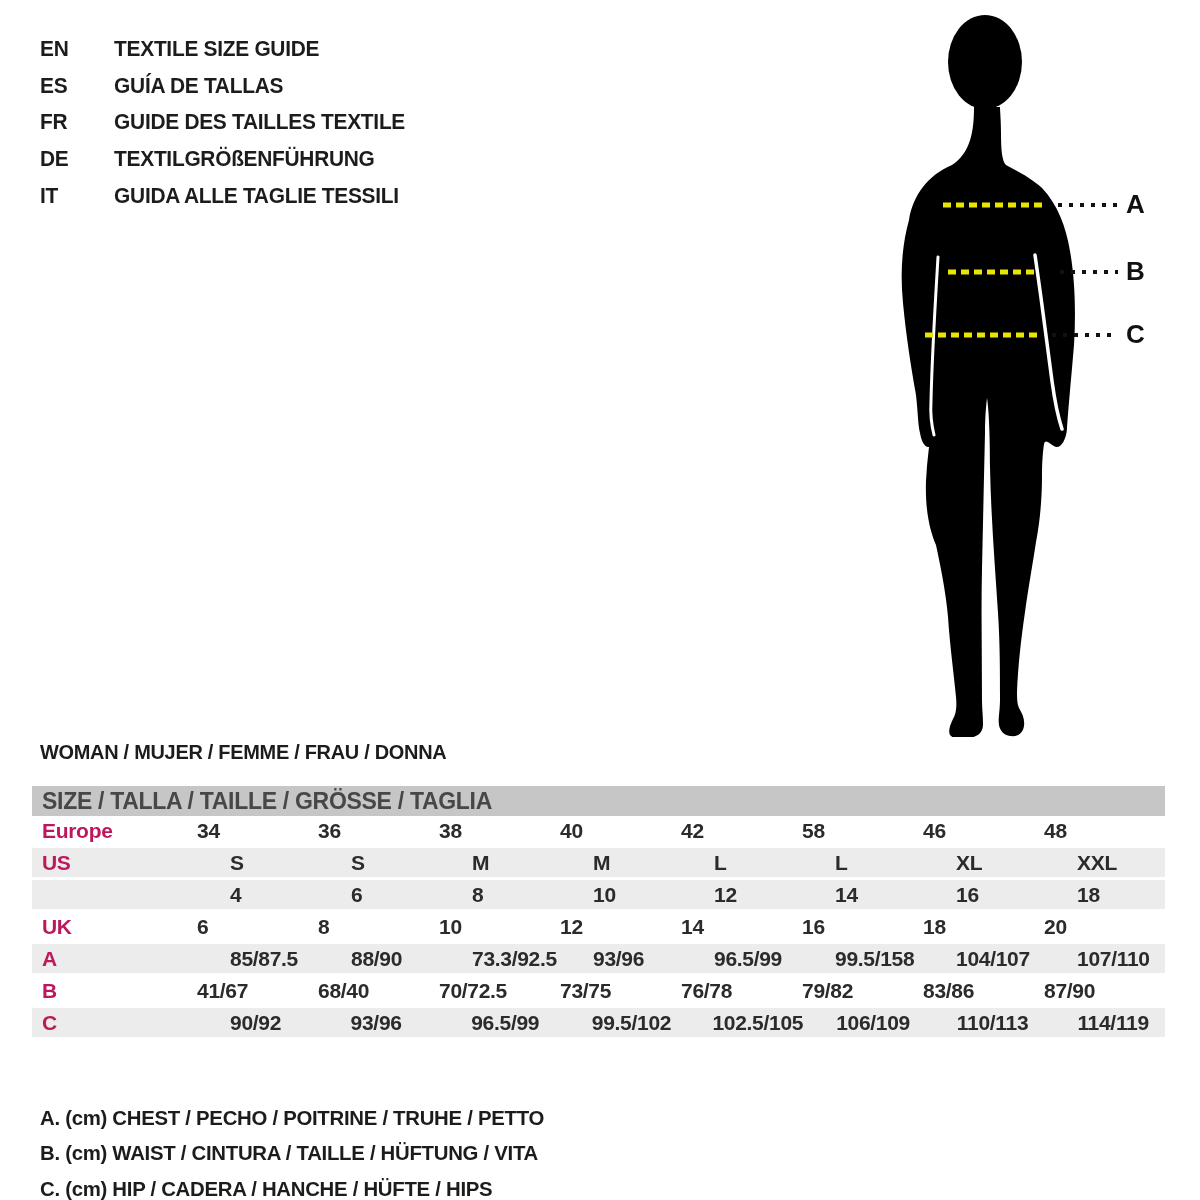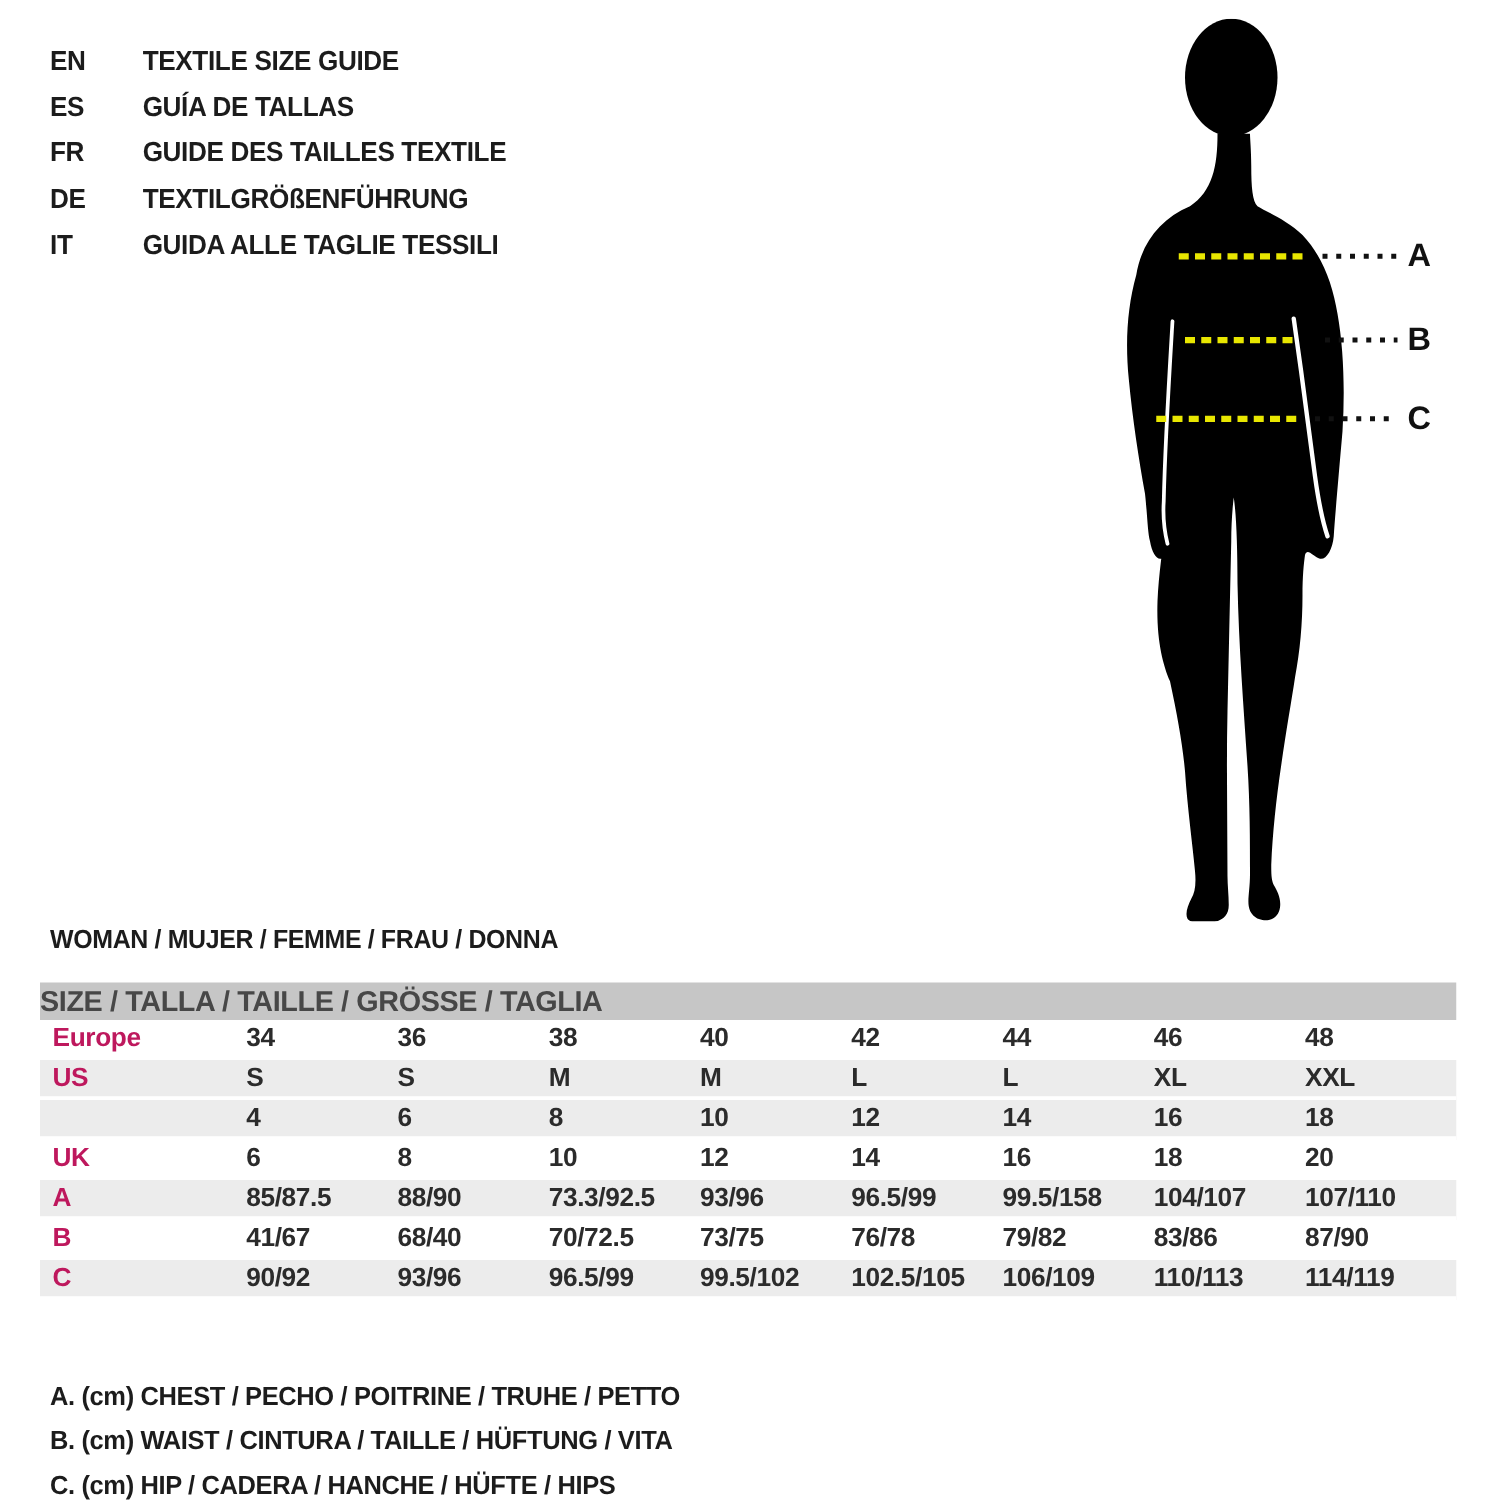--- a/index.html
+++ b/index.html
@@ -51,28 +51,28 @@
     position:absolute;left:40px;top:740px;
     font-weight:bold;font-size:21px;letter-spacing:-0.3px;
     transform:scaleX(0.95);transform-origin:left top;white-space:nowrap;
   }
   
   .size-table{position:absolute;left:32px;top:786px;width:1133px;}
   .table-header{
     height:30px;background:var(--table-header-bg);
     color:var(--table-header-text);
     font-weight:bold;font-size:23px;letter-spacing:-0.3px;
-    display:flex;align-items:center;box-sizing:border-box;
+    display:flex;align-items:center;padding-left:10px;box-sizing:border-box;
   }
   .trow{
     display:flex;height:32px;align-items:center;
     border-bottom:3px solid #ffffff;box-sizing:border-box;
     font-weight:bold;font-size:21px;letter-spacing:-0.3px;color:#2b2b2b;
   }
-  .trow.striped{background:var(--row-stripe-bg);}
+  .trow.striped{background:var(--row-stripe-bg);gap:33px;}
   .row-label{
     width:165px;padding-left:10px;box-sizing:border-box;
     white-space:nowrap;color:#be185d;
   }
   .cell{flex:1;text-align:left;white-space:nowrap;}
   
   .legend{position:absolute;left:40px;top:1100px;}
   .legend-line{
     height:35.5px;display:flex;align-items:center;
     font-weight:bold;font-size:21px;letter-spacing:-0.3px;white-space:nowrap;
@@ -169,21 +169,21 @@
 <div class="size-table">
   <div class="table-header">SIZE / TALLA / TAILLE / GRÖSSE / TAGLIA</div>
   <div id="tableRows">
       <div class="trow">
         <span class="row-label">Europe</span>
         <span class="cell">34</span>
         <span class="cell">36</span>
         <span class="cell">38</span>
         <span class="cell">40</span>
         <span class="cell">42</span>
-        <span class="cell">44</span>
+        <span class="cell">58</span>
         <span class="cell">46</span>
         <span class="cell">48</span>
       </div>
       <div class="trow striped">
         <span class="row-label">US</span>
         <span class="cell">S</span>
         <span class="cell">S</span>
         <span class="cell">M</span>
         <span class="cell">M</span>
         <span class="cell">L</span>

